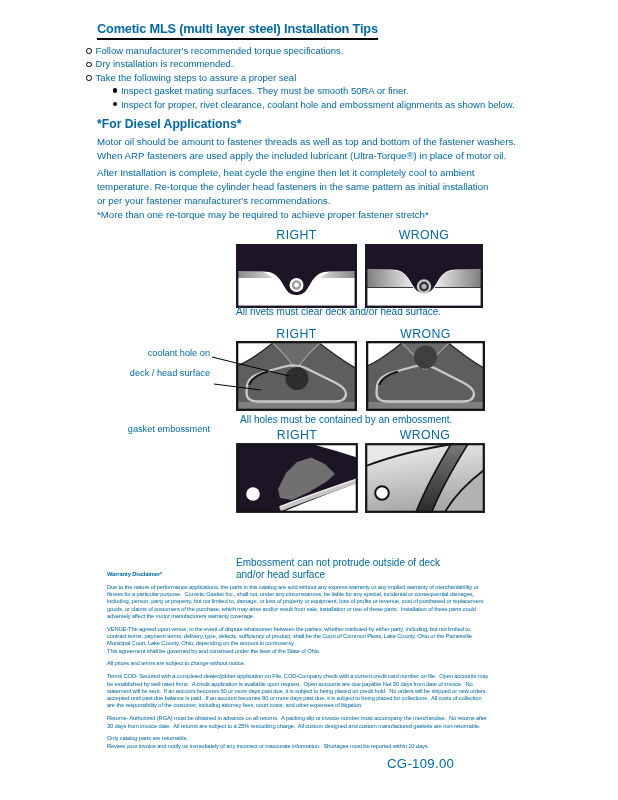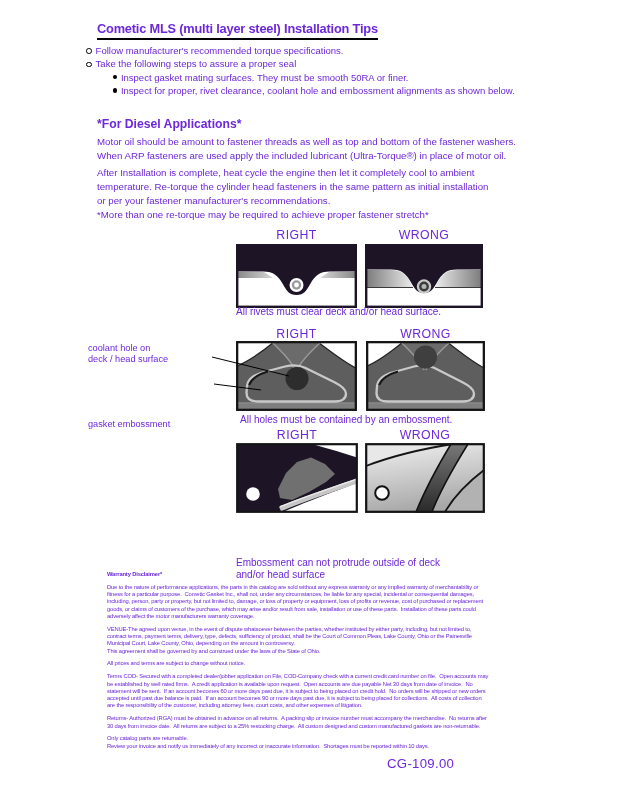--- a/index.html
+++ b/index.html
@@ -1,48 +1,52 @@
 <!DOCTYPE html>
 <html><head>
 <meta charset="utf-8">
 <style>
   html,body{margin:0;padding:0;background:#fff;}
   .page{position:relative;width:618px;height:800px;background:#fff;overflow:hidden;
-        font-family:"Liberation Sans",sans-serif;color:#6d28d9;}
+        font-family:"Liberation Sans",sans-serif;color:#0369a1;}
   .abs{position:absolute;}
   .title{font-size:12.8px;font-weight:bold;letter-spacing:-0.2px;
          border-bottom:2px solid #000;padding-bottom:2px;white-space:nowrap;}
   .bullets{font-size:9.5px;line-height:13.4px;}
   .b{display:flex;align-items:flex-start;white-space:nowrap;}
   .b.sub{margin-left:27px;}
   .dot-o{flex:none;width:3.6px;height:3.6px;border:1px solid #000;border-radius:50%;margin:4.4px 4px 0 0;}
   .dot-f{flex:none;width:4.4px;height:4.4px;background:#000;border-radius:50%;margin:4.2px 3.5px 0 0;}
   .h2{font-size:12.2px;font-weight:bold;white-space:nowrap;}
   .para{font-size:9.7px;line-height:13.8px;white-space:pre;}
   .dlabel{font-size:12.3px;letter-spacing:0.4px;text-align:center;white-space:nowrap;}
   .caption{font-size:10px;white-space:pre;line-height:12px;}
-  .callout{font-size:9.2px;line-height:11px;text-align:left;white-space:pre;}
+  .callout{font-size:9.2px;line-height:20px;text-align:right;white-space:pre;}
   .legal{width:470px;}
   .legal .lp{font-size:5.8px;letter-spacing:-0.15px;line-height:7.3px;margin:0 0 5.5px 0;white-space:pre;}
   .legal .lh{font-weight:bold;}
   .footer{font-size:13.2px;letter-spacing:0.3px;white-space:nowrap;}
   svg{display:block;}
   .overlay{pointer-events:none;}
 </style>
 </head>
 <body>
 
 <div class="page">
 
   <div class="abs title" style="left:97px;top:21px;">Cometic MLS (multi layer steel) Installation Tips</div>
 
   <div class="abs bullets" style="left:86px;top:44px;">
     <div class="b">
       <span class="dot-o"></span>
       <span>Follow manufacturer's recommended torque specifications.</span>
+    </div>
+    <div class="b">
+      <span class="dot-o"></span>
+      <span>Dry installation is recommended.</span>
     </div>
     <div class="b">
       <span class="dot-o"></span>
       <span>Take the following steps to assure a proper seal</span>
     </div>
     <div class="b sub">
       <span class="dot-f"></span>
       <span>Inspect gasket mating surfaces.  They must be smooth 50RA or finer.</span>
     </div>
     <div class="b sub">

